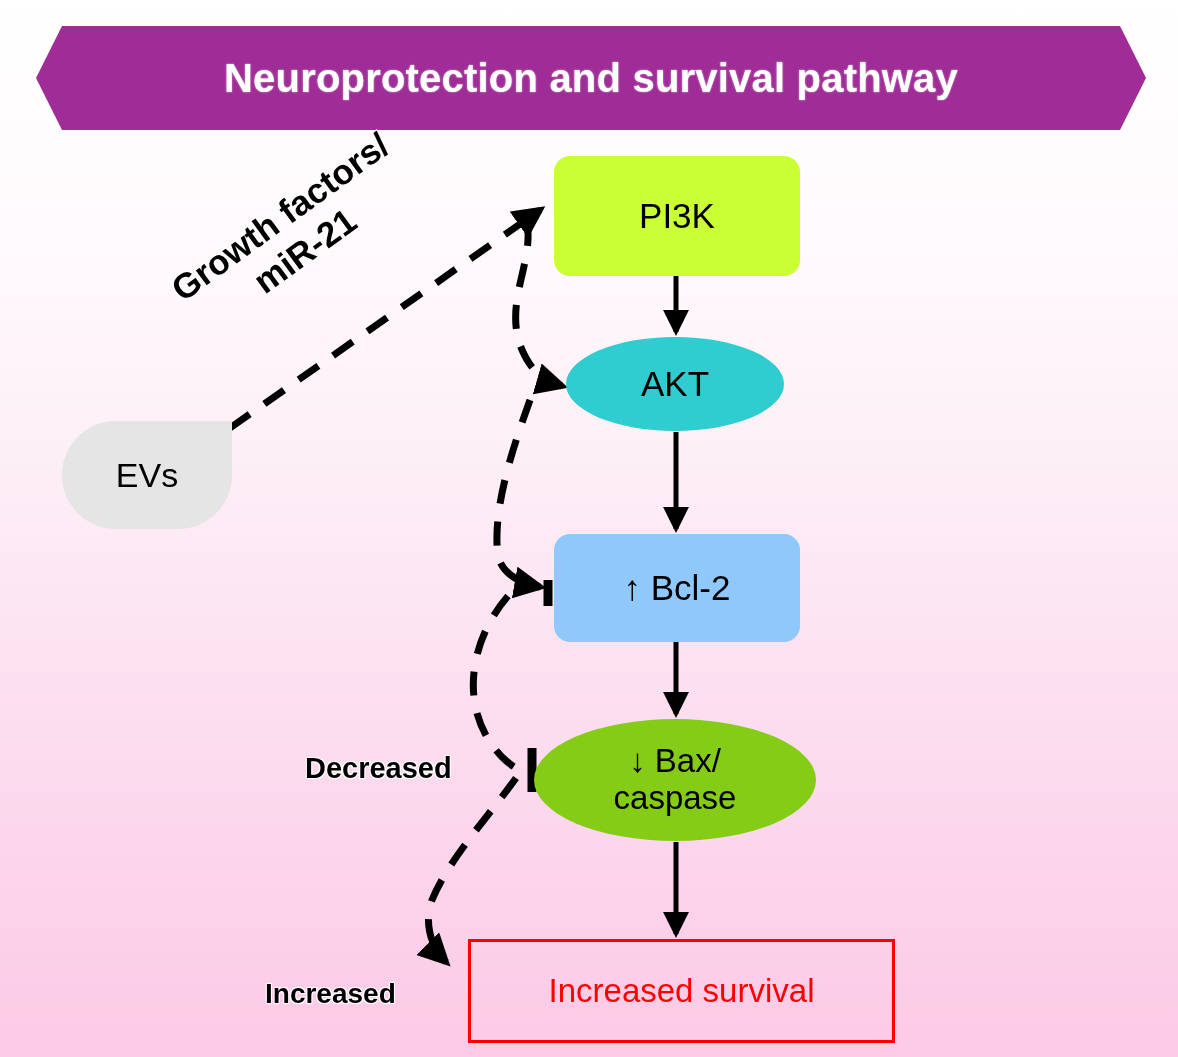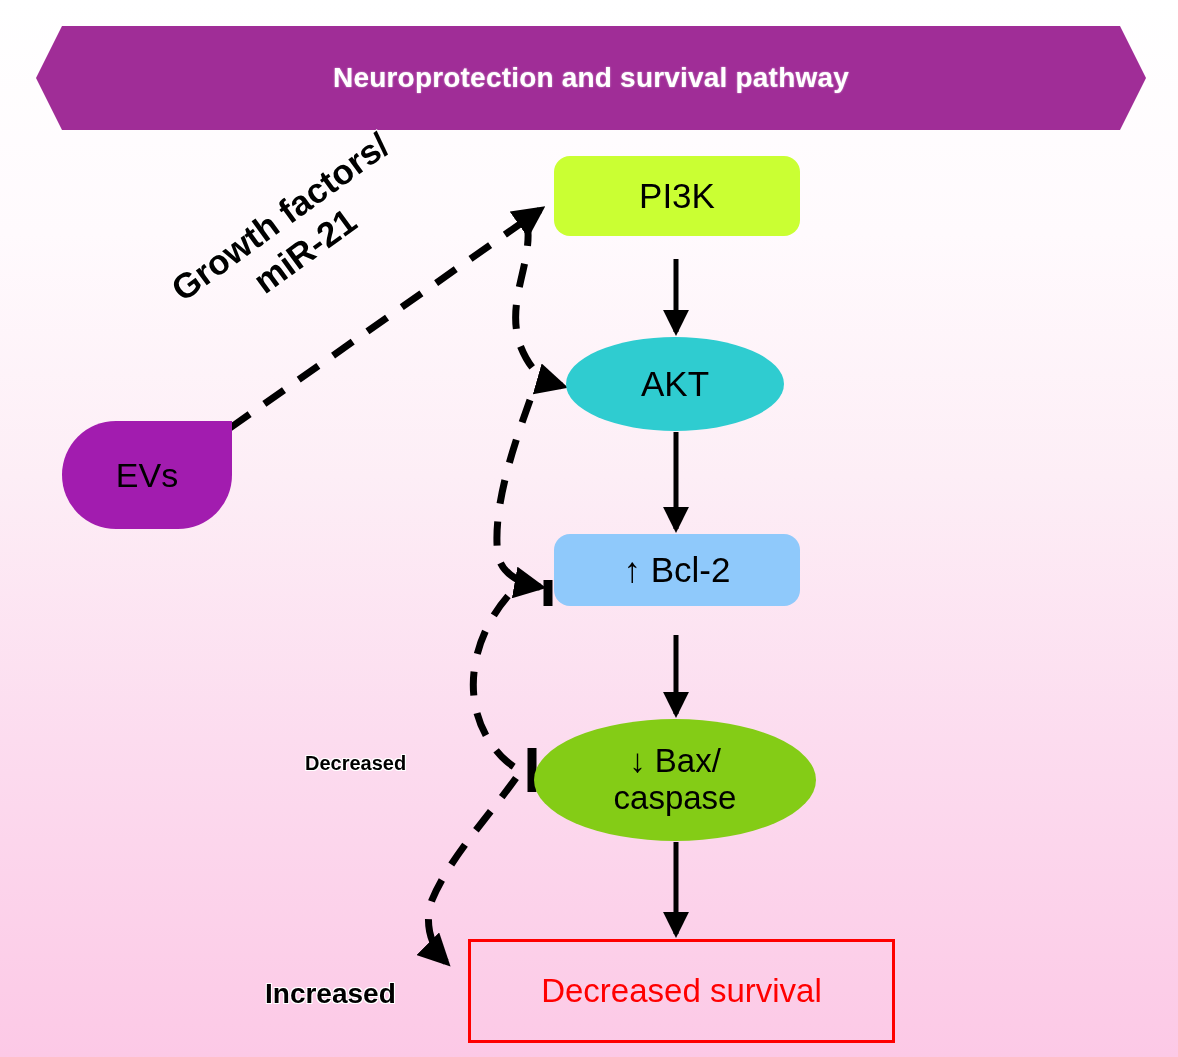--- a/index.html
+++ b/index.html
@@ -29,21 +29,21 @@
     background: #a02d97;
     clip-path: polygon(26px 0, 1084px 0, 1110px 52px, 1084px 104px, 26px 104px, 0 52px);
   }
   #title-banner .banner-text {
     position: absolute;
     inset: 0;
     display: flex;
     align-items: center;
     justify-content: center;
     color: #ffffff;
-    font-size: 28px;
+    font-size: 40px;
     font-weight: bold;
     letter-spacing: 0.2px;
     text-shadow: 0 0 2px rgba(255,255,255,0.65);
     white-space: nowrap;
     text-align: right;
   }
 
   
   #connector-layer {
     position: absolute;
@@ -61,36 +61,36 @@
     align-items: center;
     justify-content: center;
     text-align: center;
     color: #000000;
     line-height: 1.12;
   }
   .node-label { pointer-events: none; }
 
   #node-pi3k {
     left: 554px; top: 156px;
-    width: 246px; height: 80px;
+    width: 246px; height: 120px;
     background: #caff33;
     border-radius: 16px;
     font-size: 35px;
   }
   #node-akt {
     left: 566px; top: 337px;
     width: 218px; height: 94px;
     background: #2fccd0;
     border-radius: 50%;
     font-size: 35px;
     justify-content: center;
   }
   #node-bcl2 {
     left: 554px; top: 534px;
-    width: 246px; height: 72px;
+    width: 246px; height: 108px;
     background: #8fc9fb;
     border-radius: 16px;
     font-size: 35px;
   }
   #node-bax {
     left: 534px; top: 719px;
     width: 282px; height: 122px;
     background: #84cc16;
     border-radius: 50%;
     font-size: 33px;
@@ -100,21 +100,21 @@
     width: 421px; height: 98px;
     background: transparent;
     border: 3px solid #ff0000;
     color: #ff0000;
     font-size: 33px;
     line-height: 1.25;
   }
   #node-evs {
     left: 62px; top: 421px;
     width: 170px; height: 108px;
-    background: #a21caf;
+    background: #e5e5e5;
     border-radius: 54px 0 54px 54px;
     font-size: 34px;
   }
 
   
   .edge-label {
     position: absolute;
     font-weight: bold;
     color: #000000;
     white-space: pre;
@@ -127,21 +127,21 @@
     top: 268px;
     font-size: 35px;
     line-height: 1.2;
     transform: rotate(-36deg);
     transform-origin: left center;
     text-align: center;
   }
   #label-decreased {
     left: 305px;
     top: 752px;
-    font-size: 20px;
+    font-size: 29px;
   }
   #label-increased {
     left: 265px;
     top: 978px;
     font-size: 28px;
   }
 </style>
 </head>
 <body>
 
@@ -195,20 +195,20 @@
   <span class="node-label">↑ Bcl-2</span>
 </div>
 
 <div class="node" id="node-bax">
   <span class="node-label" style="white-space:pre;">↓ Bax/
 caspase</span>
 </div>
 
 <div class="node" id="node-outcome">
   <div>
-    <div>Decreased survival</div>
+    <div>Increased survival</div>
   </div>
 </div>
 
 <div class="edge-label" id="label-growth-factors">Growth factors/
 miR-21</div>
 <div class="edge-label" id="label-decreased">Decreased</div>
 <div class="edge-label" id="label-increased">Increased</div>
 
 </body></html>

